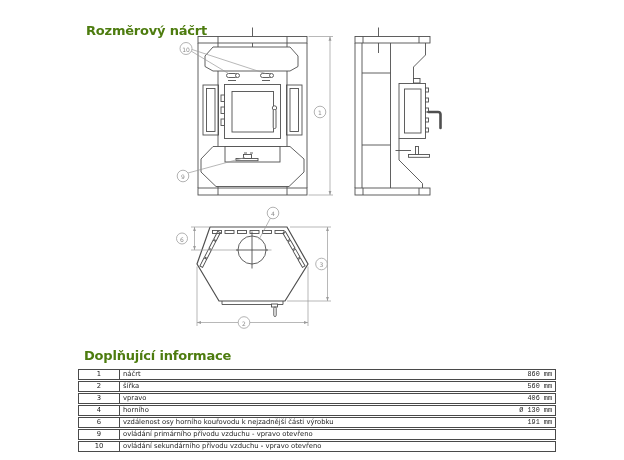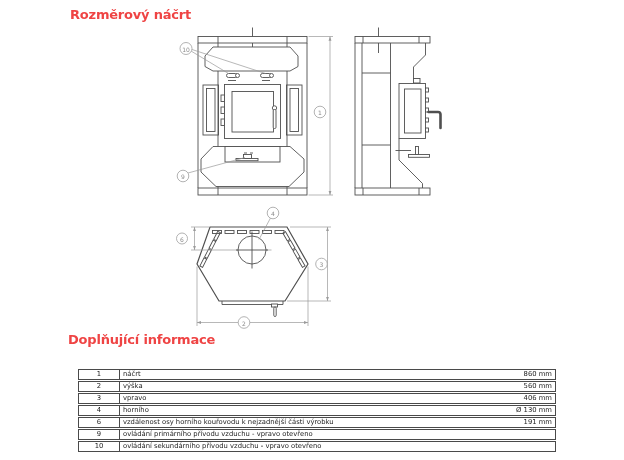--- a/index.html
+++ b/index.html
@@ -1,37 +1,37 @@
 <!DOCTYPE html>
 <html><head>
 <meta charset="utf-8">
 <style>
   html,body{margin:0;padding:0;}
   body{
     width:624px;height:460px;position:relative;overflow:hidden;
     background:#ffffff;font-family:"DejaVu Sans",sans-serif;
   }
   .heading{
-    position:absolute;margin:0;color:#ef4444;
+    position:absolute;margin:16px;color:#4d7c0f;
     font:bold 13px "DejaVu Sans",sans-serif;letter-spacing:-0.2px;
   }
   #title1{left:70px;top:7px;}
   #title2{left:68px;top:332px;text-align:center;}
   #drawing{position:absolute;left:0;top:0;}
   .table-wrap{position:absolute;left:78px;top:368px;width:478px;}
   table{
     width:100%;border-collapse:separate;border-spacing:0 1px;
     font:6.8px "DejaVu Sans",sans-serif;color:#1c1c1c;
   }
   td{height:9px;line-height:9px;padding:0 3px;
      border-top:1px solid #4a4a4a;border-bottom:1px solid #4a4a4a;
      background:#fff;white-space:nowrap;overflow:hidden;}
   td.num{width:34px;text-align:center;
      border-left:1px solid #4a4a4a;border-right:1px solid #4a4a4a;}
-  td.val{width:64px;text-align:right;border-right:1px solid #4a4a4a;}
+  td.val{width:64px;text-align:right;border-right:1px solid #4a4a4a;font-family:Liberation Mono, monospace;}
   
   .ln{stroke:#4f4f4f;stroke-width:0.9;fill:none;}
   .lnf{stroke:#4f4f4f;stroke-width:0.9;fill:#fff;}
   .bold{stroke-width:1.2;}
   .dim{stroke:#9a9a9a;stroke-width:0.7;fill:none;}
   .co{stroke:#a0a0a0;stroke-width:0.8;fill:#fff;}
   .cot{fill:#8c8c8c;font:6px "DejaVu Sans",sans-serif;text-anchor:middle;dominant-baseline:central;}
 </style>
 </head>
 <body>
@@ -198,21 +198,21 @@
 <div class="table-wrap">
   <table>
     <tbody>
       <tr>
         <td class="num">1</td>
         <td class="desc">náčrt</td>
         <td class="val">860 mm</td>
       </tr>
       <tr>
         <td class="num">2</td>
-        <td class="desc">výška</td>
+        <td class="desc">šířka</td>
         <td class="val">560 mm</td>
       </tr>
       <tr>
         <td class="num">3</td>
         <td class="desc">vpravo</td>
         <td class="val">406 mm</td>
       </tr>
       <tr>
         <td class="num">4</td>
         <td class="desc">horního</td>

